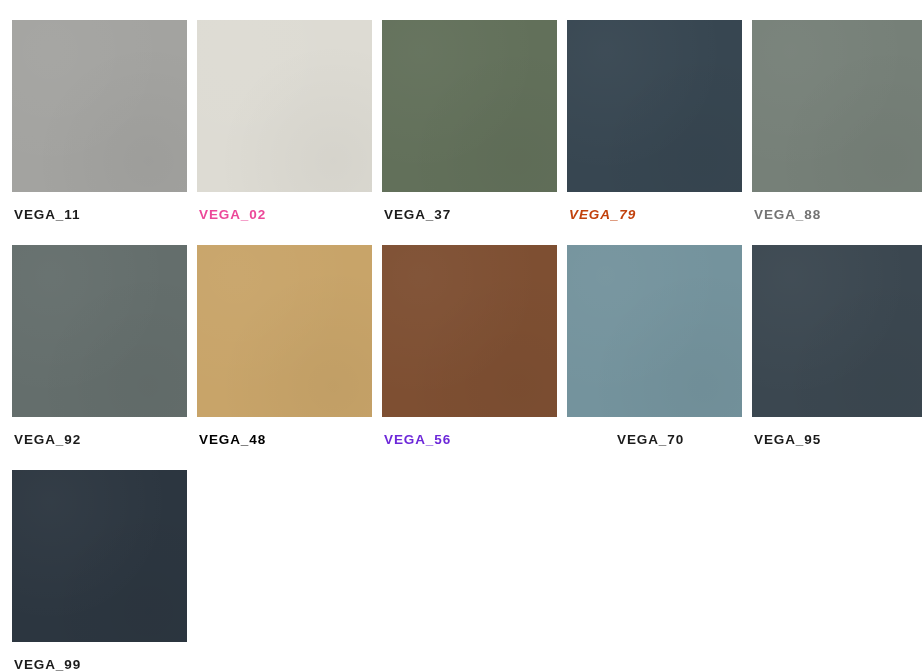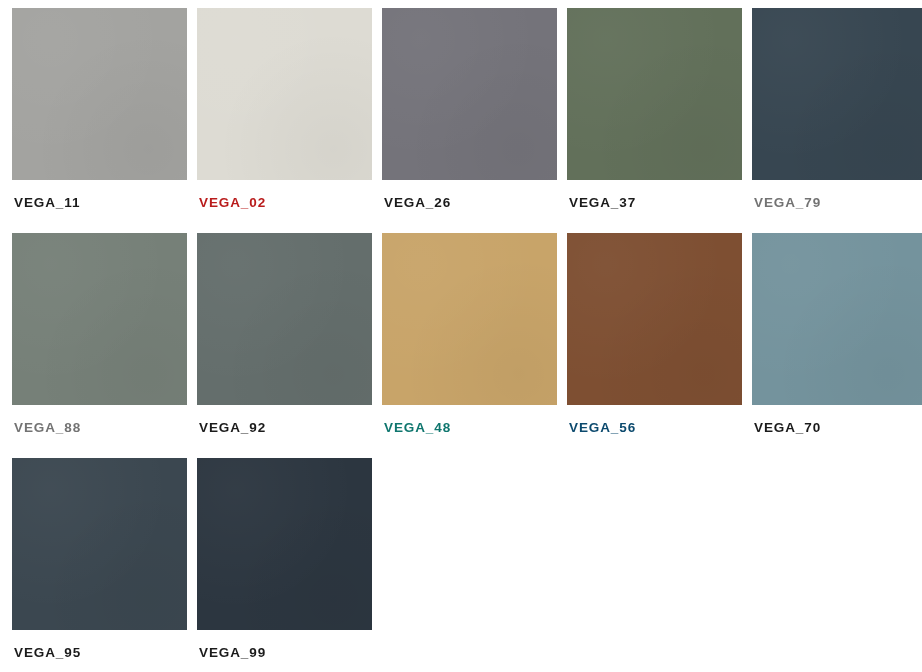--- a/index.html
+++ b/index.html
@@ -13,21 +13,21 @@
     width: 922px;
     height: 672px;
     overflow: hidden;
     font-family: "Liberation Sans", sans-serif;
     -webkit-font-smoothing: antialiased;
   }
 
   #palette-grid {
     width: 802px;
     height: 672px;
-    padding: 8px 0 0 12px;
+    padding: 20px 0 0 12px;
     display: grid;
     grid-template-columns: repeat(5, 175px);
     grid-template-rows: repeat(3, 216px);
     column-gap: 10px;
     row-gap: 9px;
     align-content: start;
   }
 
   .swatch-cell {
     display: flex;
@@ -60,53 +60,49 @@
 </head>
 <body style="background: rgb(255, 255, 255);">
 
 <main id="palette-grid">
     <div class="swatch-cell">
       <div class="swatch-chip" style="background-color: rgb(163, 163, 160);"></div>
       <div class="swatch-label" style="color: rgb(27, 27, 27);">VEGA_11</div>
     </div>
     <div class="swatch-cell">
       <div class="swatch-chip" style="background-color: rgb(221, 219, 211);"></div>
-      <div class="swatch-label" style="color: #b91c1c;">VEGA_02</div>
-    </div>
-    <div class="swatch-cell">
-      <div class="swatch-chip" style="background-color: rgb(116, 115, 122);"></div>
-      <div class="swatch-label" style="color: rgb(27, 27, 27);">VEGA_26</div>
+      <div class="swatch-label" style="color: #ec4899;">VEGA_02</div>
     </div>
     <div class="swatch-cell">
       <div class="swatch-chip" style="background-color: rgb(98, 112, 90);"></div>
       <div class="swatch-label" style="color: rgb(27, 27, 27);">VEGA_37</div>
     </div>
     <div class="swatch-cell">
       <div class="swatch-chip" style="background-color: rgb(55, 70, 81);"></div>
-      <div class="swatch-label" style="color: #737373;">VEGA_79</div>
+      <div class="swatch-label" style="color: #c2410c; font-style: italic;">VEGA_79</div>
     </div>
     <div class="swatch-cell">
       <div class="swatch-chip" style="background-color: rgb(118, 128, 120);"></div>
       <div class="swatch-label" style="color: #737373;">VEGA_88</div>
     </div>
     <div class="swatch-cell">
       <div class="swatch-chip" style="background-color: rgb(100, 110, 108);"></div>
       <div class="swatch-label" style="color: rgb(27, 27, 27);">VEGA_92</div>
     </div>
     <div class="swatch-cell">
       <div class="swatch-chip" style="background-color: rgb(200, 164, 105);"></div>
-      <div class="swatch-label" style="color: #0f766e;">VEGA_48</div>
+      <div class="swatch-label" style="color: #000000;">VEGA_48</div>
     </div>
     <div class="swatch-cell">
       <div class="swatch-chip" style="background-color: rgb(126, 79, 50);"></div>
-      <div class="swatch-label" style="color: #0c4a6e;">VEGA_56</div>
+      <div class="swatch-label" style="color: #6d28d9;">VEGA_56</div>
     </div>
     <div class="swatch-cell">
       <div class="swatch-chip" style="background-color: rgb(116, 147, 157);"></div>
-      <div class="swatch-label" style="color: rgb(27, 27, 27);">VEGA_70</div>
+      <div class="swatch-label" style="color: rgb(27, 27, 27); margin-left: 48px;">VEGA_70</div>
     </div>
     <div class="swatch-cell">
       <div class="swatch-chip" style="background-color: rgb(59, 71, 80);"></div>
       <div class="swatch-label" style="color: rgb(27, 27, 27);">VEGA_95</div>
     </div>
     <div class="swatch-cell">
       <div class="swatch-chip" style="background-color: rgb(44, 54, 64);"></div>
       <div class="swatch-label" style="color: rgb(27, 27, 27);">VEGA_99</div>
     </div>
   </main>

